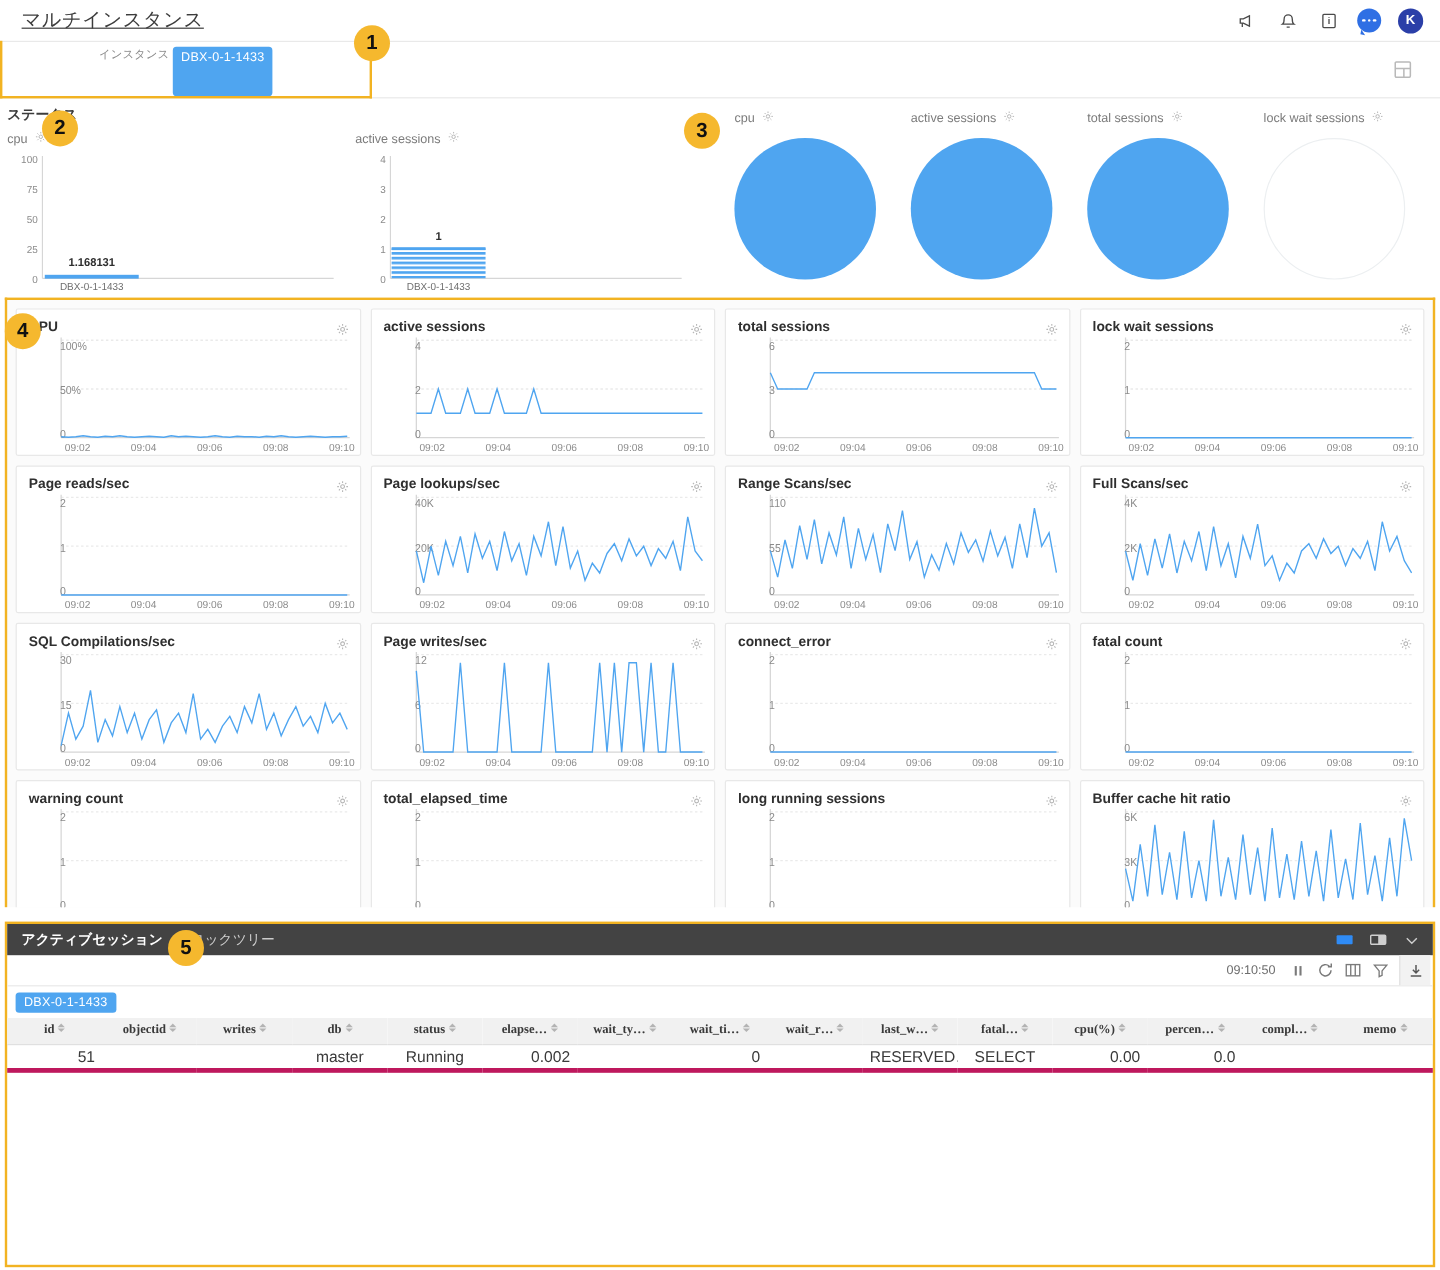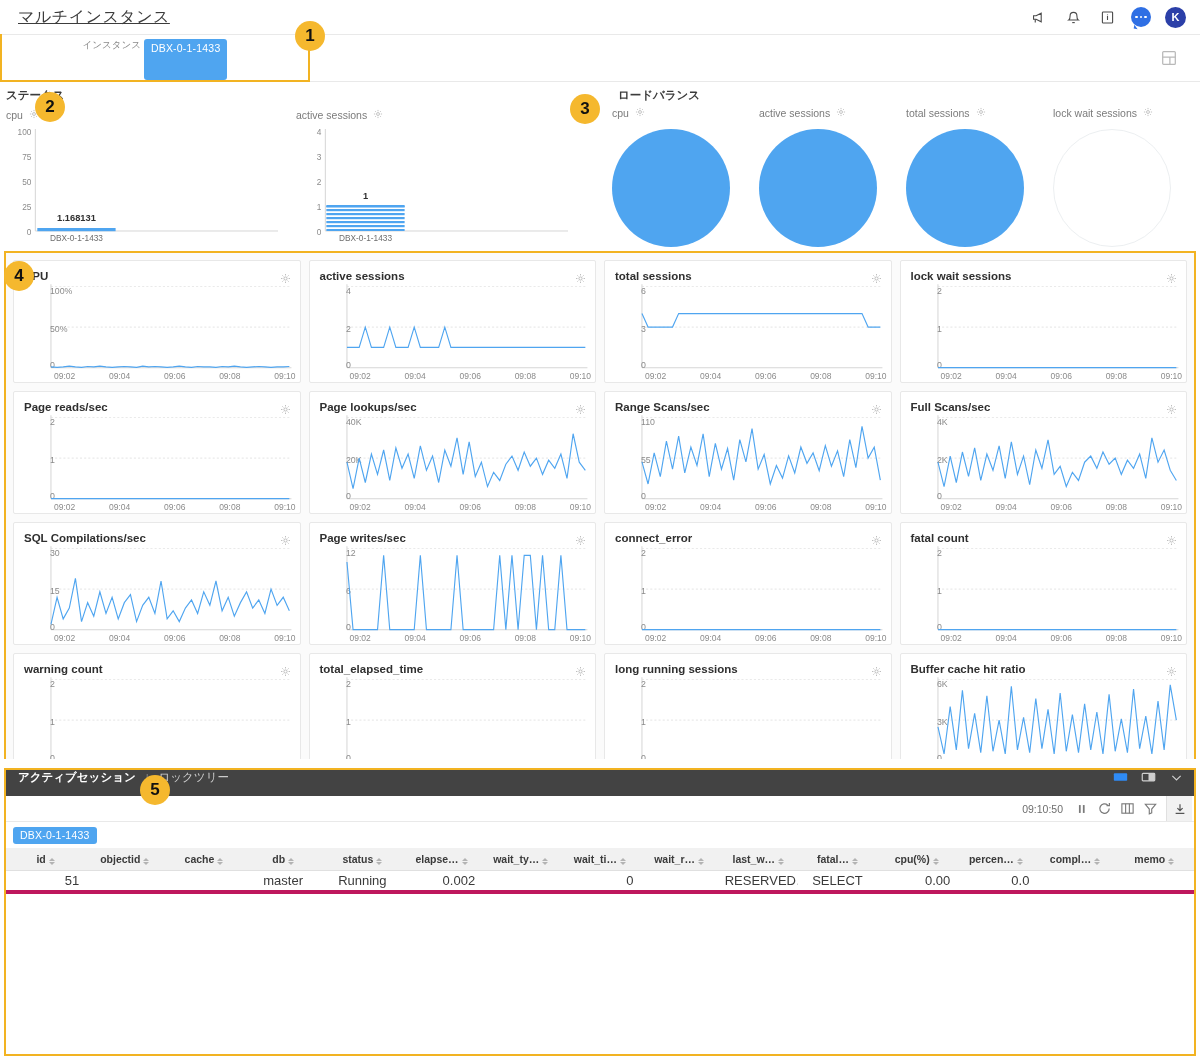--- a/index.html
+++ b/index.html
@@ -96,21 +96,21 @@
     position: absolute; bottom: 1px; left: 26px; right: 4px;
     display: flex; justify-content: space-between; font-size: 8.5px; color: #8b8b8b; margin-left: 14px;
   }
 
   
   .bottom {
     position: absolute; left: 4px; right: 4px; bottom: 2px;
     border: 2px solid #F2B322; background: #fff;
   }
   .bottom-head {
-    background: #434343; height: 26px; display: flex; align-items: flex-start;
+    background: #434343; height: 26px; display: flex; align-items: center;
     justify-content: space-between; padding: 0 10px 0 12px;
   }
   .tabs { display: flex; align-items: center; gap: 10px; }
   .tab { font-size: 11.5px; color: #fff; font-weight: bold; }
   .tab.inactive { color: #cfcfcf; font-weight: normal; }
   .tab-div { color: #8a8a8a; font-size: 11px; }
   .head-right { display: flex; align-items: center; gap: 13px; }
   .hr-icon { color: #cfcfcf; display: flex; }
   .hr-icon.active { color: #2f8bf5; }
 
@@ -126,21 +126,21 @@
     width: 26px; height: 25px; display: flex; align-items: center; justify-content: center; color: #555;
   }
   .chip-row { height: 26px; display: flex; align-items: center; padding-left: 7px; }
 
   table { width: 100%; border-collapse: collapse; table-layout: fixed; }
   thead th {
     background: #f1f1f1; font-size: 10.5px; color: #3a3a3a; font-weight: bold;
     height: 22px; border-bottom: 1px solid #e0e0e0; padding: 0 6px;
     white-space: nowrap; overflow: hidden;
   }
-  .th-in { display: flex; align-items: flex-end; justify-content: center; gap: 3px; }
+  .th-in { display: flex; align-items: flex-start; justify-content: center; gap: 3px; font-family: Liberation Serif, serif; }
   .sort { display: inline-flex; flex-direction: column; gap: 1px; opacity: .5; }
   .sort i { border-left: 3px solid transparent; border-right: 3px solid transparent; display: block; }
   .sort i.up { border-bottom: 3.5px solid #777; }
   .sort i.dn { border-top: 3.5px solid #777; }
   tbody td {
     font-size: 13px; color: #3a3a3a; height: 22px; padding: 0 6px;
     border-bottom: 4px solid #be185d; white-space: nowrap; overflow: hidden;
   }
   td.num { text-align: right; }
   td.ctr { text-align: center; }
@@ -277,21 +277,20 @@
               <text x="71" y="78" text-anchor="middle" font-size="9.5" font-weight="bold" fill="#2f2f2f">1</text>
               <text x="71" y="120" text-anchor="middle" font-size="8.5" fill="#6e6e6e">DBX-0-1-1433</text>
             </svg>
           </div>
         </div>
 
       </div>
     </div>
 
     <div class="sec-lb">
-      <div class="sec-title lb">ロードバランス</div>
       <div class="pies">
         <div class="pie-col">
           <div class="pie-head">
             <span>cpu</span>
             <span>
               <svg width="10" height="10" viewBox="0 0 16 16" fill="none" stroke="#b5b5b5" stroke-width="1.3">
                   <circle cx="8" cy="8" r="2.3"></circle>
                   <path d="M8 1.5v2M8 12.5v2M1.5 8h2M12.5 8h2M3.5 3.5l1.4 1.4M11.1 11.1l1.4 1.4M12.5 3.5l-1.4 1.4M4.9 11.1L3.5 12.5"></path>
                 </svg>
             </span>
@@ -813,21 +812,21 @@
               <span class="th-in">
                 <span>objectid</span>
                 <span class="sort">
                   <i class="up"></i>
                   <i class="dn"></i>
                 </span>
               </span>
             </th>
             <th>
               <span class="th-in">
-                <span>cache</span>
+                <span>writes</span>
                 <span class="sort">
                   <i class="up"></i>
                   <i class="dn"></i>
                 </span>
               </span>
             </th>
             <th>
               <span class="th-in">
                 <span>db</span>
                 <span class="sort">

